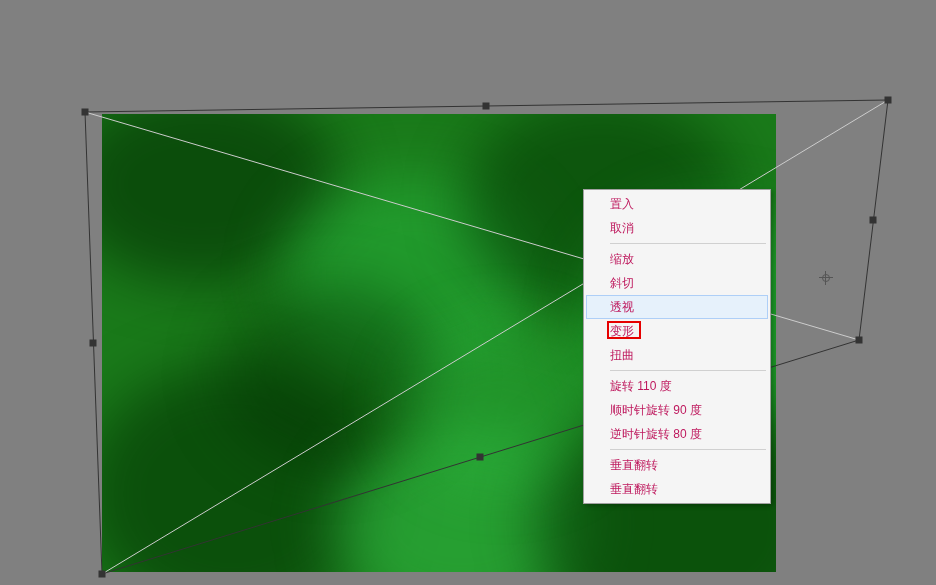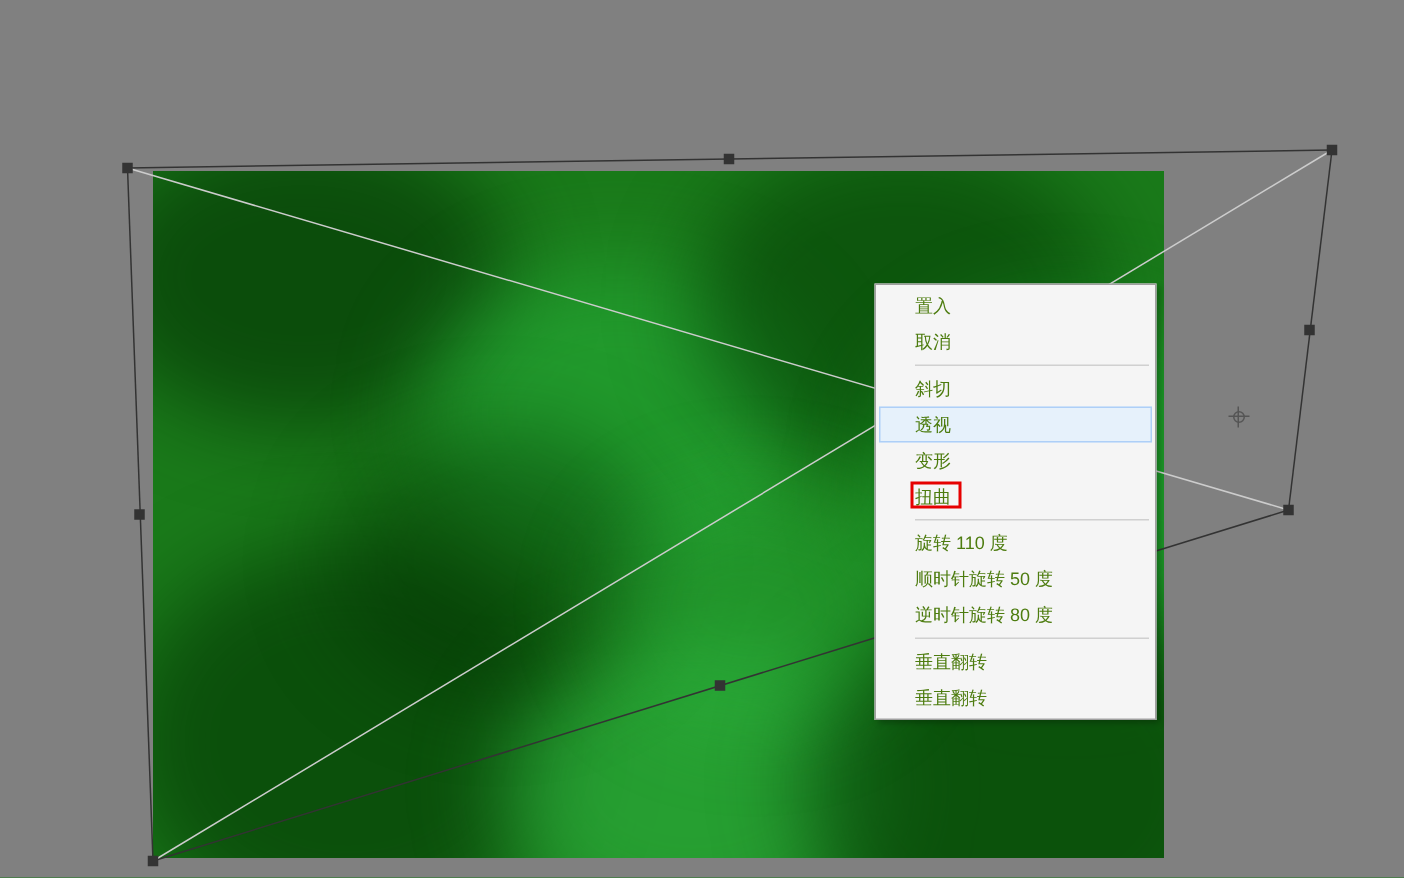--- a/index.html
+++ b/index.html
@@ -88,21 +88,21 @@
     left: 583px;
     top: 189px;
     width: 188px;
     background: #f5f5f5;
     border: 1px solid #a0a0a0;
     box-shadow: 2px 2px 4px rgba(0,0,0,0.25);
     padding: 2px;
   }
   .menu-item {
     padding: 4px 10px 4px 24px;
-    color: #4d7c0f;
+    color: #be185d;
     cursor: default;
     line-height: 16px;
   }
   .menu-item.hover {
     background: #e6f1fb;
     border: 1px solid #aecff7;
     padding: 3px 4px 3px 23px;
   }
   .menu-sep {
     height: 1px;
@@ -152,26 +152,27 @@
 <div class="handle" style="left:93px;  top:343px;"></div>
 
 <div class="center-marker">
     <span></span>
   </div>
 
 <div class="context-menu">
   <div class="menu-item">置入</div>
   <div class="menu-item">取消</div>
   <div class="menu-sep"></div>
+  <div class="menu-item">缩放</div>
   <div class="menu-item">斜切</div>
   <div class="menu-item hover" id="mi-perspective">透视</div>
   <div class="menu-item">变形</div>
   <div class="menu-item">扭曲</div>
   <div class="menu-sep"></div>
   <div class="menu-item">旋转 110 度</div>
-  <div class="menu-item">顺时针旋转 50 度</div>
+  <div class="menu-item">顺时针旋转 90 度</div>
   <div class="menu-item">逆时针旋转 80 度</div>
   <div class="menu-sep"></div>
   <div class="menu-item">垂直翻转</div>
   <div class="menu-item">垂直翻转</div>
 </div>
 
 <div class="highlight-box" id="red-box" style="left: 607px; top: 321px; width: 34px; height: 18px;"></div>
 
 </body></html>

